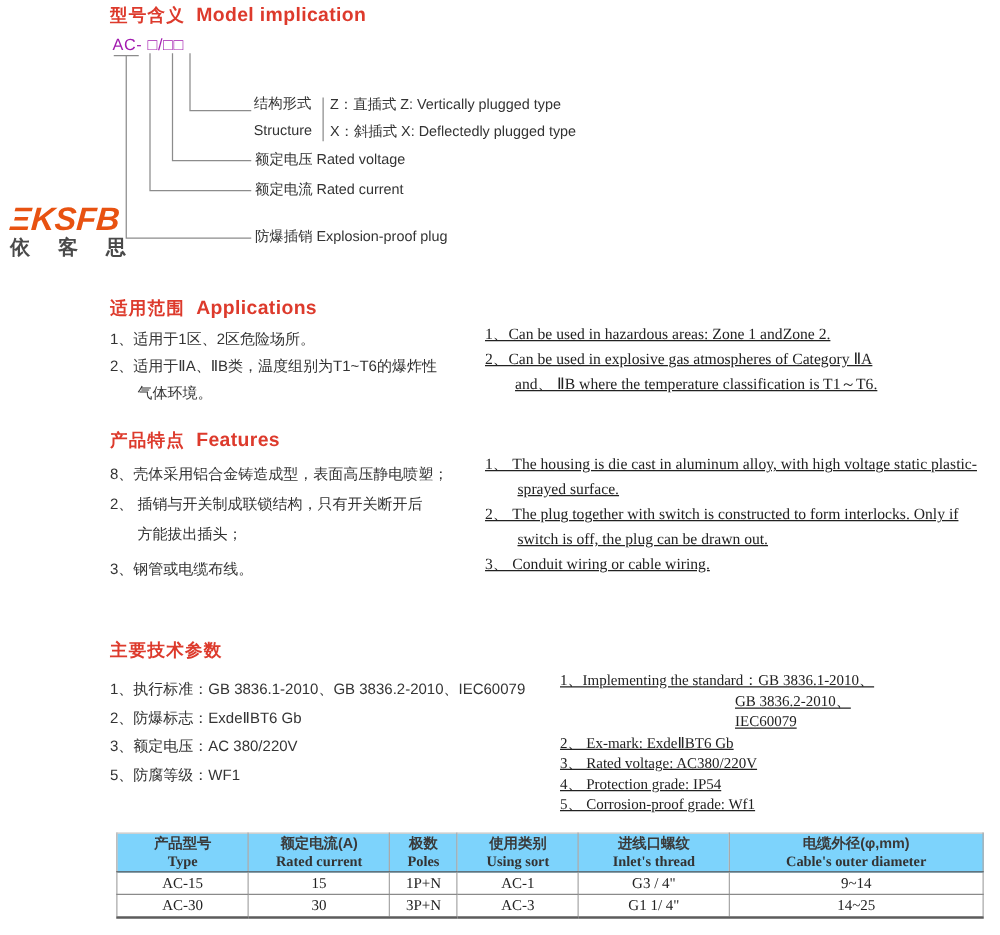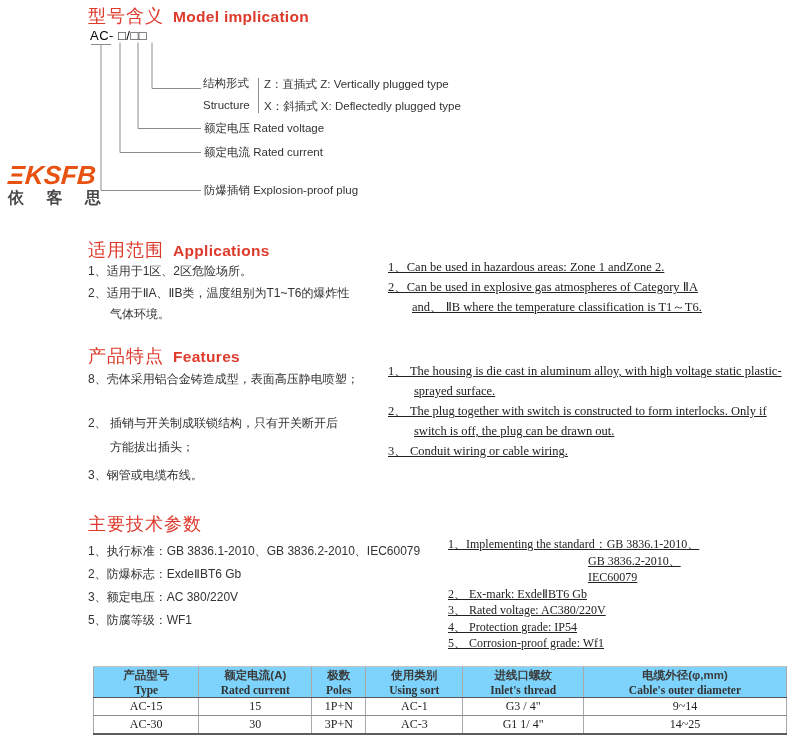--- a/index.html
+++ b/index.html
@@ -2,30 +2,30 @@
 <html><head>
 <meta charset="utf-8">
 <style>
   html,body{margin:0;padding:0;background:#ffffff;}
   body{width:800px;height:748px;position:relative;overflow:hidden;
        font-family:"Liberation Sans",sans-serif;color:#333;}
   .abs{position:absolute;}
 
   
   .sec-title{display:flex;align-items:baseline;gap:9px;color:#dd3a2c;white-space:nowrap;}
-  .sec-title .cn{font-size:18px;font-weight:normal;letter-spacing:1px;}
+  .sec-title .cn{font-size:14px;font-weight:bold;letter-spacing:1px;}
   .sec-title .en{font-size:15.5px;font-weight:bold;letter-spacing:.3px;}
 
   
   .brand{font-style:italic;font-weight:900;font-size:26px;color:#e85211;
          letter-spacing:0;line-height:24px;transform:skewX(-4deg);}
   .brand-cn{font-size:16px;font-weight:bold;color:#4a4a4a;letter-spacing:9px;margin-top:1px;white-space:nowrap;text-align:right;}
 
   
-  .model-code{font-size:13px;color:#000000;letter-spacing:.5px;white-space:nowrap;}
+  .model-code{font-size:13px;color:#a21caf;letter-spacing:.5px;white-space:nowrap;}
   .diag-label{font-size:11.5px;color:#333;white-space:nowrap;line-height:22px;}
   .diag svg{display:block;}
 
   
   .cn-list{font-size:12px;color:#333;}
   .en-list{font-family:"Liberation Serif",serif;font-size:12.5px;color:#222;text-decoration:underline;}
   .li{white-space:pre-line;}
   .hang22{padding-left:22px;text-indent:-22px;}
   .hang24{padding-left:24px;text-indent:-24px;}
   .hang26{padding-left:26px;text-indent:-26px;}
@@ -90,21 +90,21 @@
   <div class="li hang24">2、Can be used in explosive gas atmospheres of Category  ⅡA
 and、 ⅡB where the temperature classification is T1～T6.</div>
 </div>
 
 <div class="abs sec-title" style="left:88px;top:344px;">
   <span class="cn">产品特点</span>
   <span class="en">Features</span>
 </div>
 <div class="abs cn-list" style="left:88px;top:367px;width:300px;line-height:24px;">
   <div class="li">8、壳体采用铝合金铸造成型，表面高压静电喷塑；</div>
-  <div class="li hang22" style="margin-top:20px;">2、 插销与开关制成联锁结构，只有开关断开后
+  <div class="li hang22" style="margin-top:0;">2、 插销与开关制成联锁结构，只有开关断开后
 方能拔出插头；</div>
   <div class="li" style="margin-top:4px;">3、钢管或电缆布线。</div>
 </div>
 <div class="abs en-list" style="left:388px;top:361px;width:412px;line-height:20px;">
   <div class="li hang26">1、 The housing is die cast in aluminum alloy, with high voltage static plastic-
 sprayed surface.</div>
   <div class="li hang26">2、 The plug together with switch is constructed to form interlocks. Only if
 switch is off, the plug can be drawn out.</div>
   <div class="li">3、 Conduit wiring or cable wiring.</div>
 </div>

